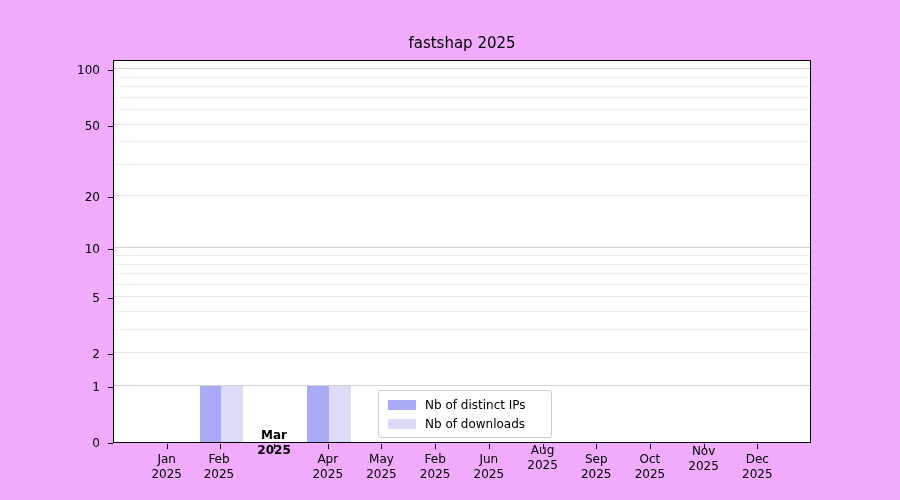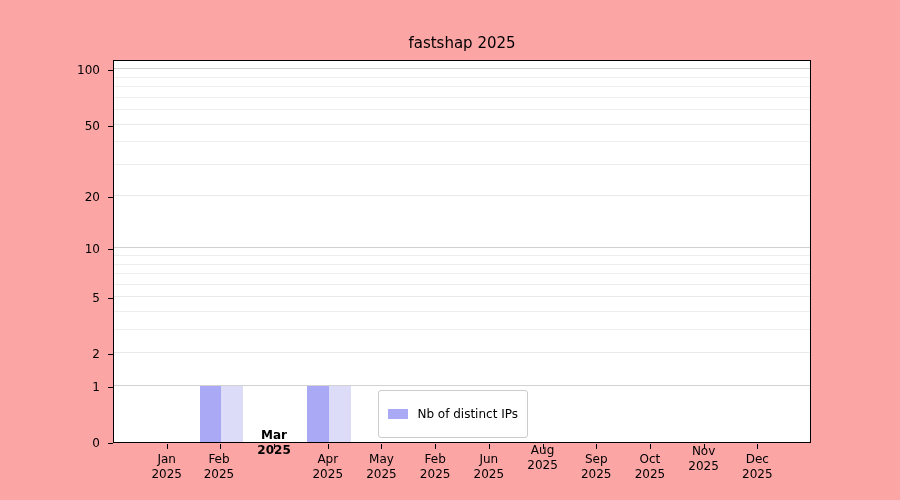--- a/index.html
+++ b/index.html
@@ -1,19 +1,19 @@
 <!DOCTYPE html>
 <html><head>
 <meta charset="utf-8">
 <style>
   * { margin: 0; padding: 0; box-sizing: border-box; }
   html, body { width: 900px; height: 500px; background: #ffffff; overflow: hidden; }
   body { font-family: "DejaVu Sans", sans-serif; color: #000000; position: relative; }
 
-  .figure { position: absolute; left: 0; top: 0; width: 900px; height: 500px; background: #fca5a5; }
+  .figure { position: absolute; left: 0; top: 0; width: 900px; height: 500px; background: #f0abfc; }
 
   .chart-title {
     position: absolute;
     left: 113px; top: 34px; width: 698px;
     text-align: center;
     font-size: 15px;
     color: #000000;
   }
 
   .plot-area {
@@ -43,21 +43,21 @@
   .x-tick {
     position: absolute; width: 1px; height: 5px; background: #000000;
   }
   .x-tick-label {
     position: absolute; width: 60px;
     text-align: center; font-size: 12px; line-height: 15px; color: #000000;
   }
 
   .legend {
     position: absolute;
-    left: 378px; top: 390px; width: 150px; height: 48px;
+    left: 378px; top: 390px; width: 174px; height: 48px;
     background: rgba(255,255,255,0.85);
     border: 1px solid #cccccc;
     border-radius: 3px;
     display: flex; flex-direction: column; justify-content: center;
     gap: 5px; padding: 5px 9px;
   }
   .legend-entry { display: flex; align-items: center; gap: 9px; }
   .legend-swatch { display: inline-block; width: 28px; height: 10px; }
   .legend-label { font-size: 12px; line-height: 14px; color: #000000; white-space: nowrap; }
 </style>
@@ -173,15 +173,19 @@
         <div>Dec</div>
         <div>2025</div>
       </div>
     </div>
 
   <div class="legend">
     <div class="legend-entry">
       <span class="legend-swatch" style="background: rgb(169, 169, 245);"></span>
       <span class="legend-label">Nb of distinct IPs</span>
     </div>
+    <div class="legend-entry">
+      <span class="legend-swatch" style="background: rgb(220, 220, 248);"></span>
+      <span class="legend-label">Nb of downloads</span>
+    </div>
   </div>
 
 </div>
 
 </body></html>

